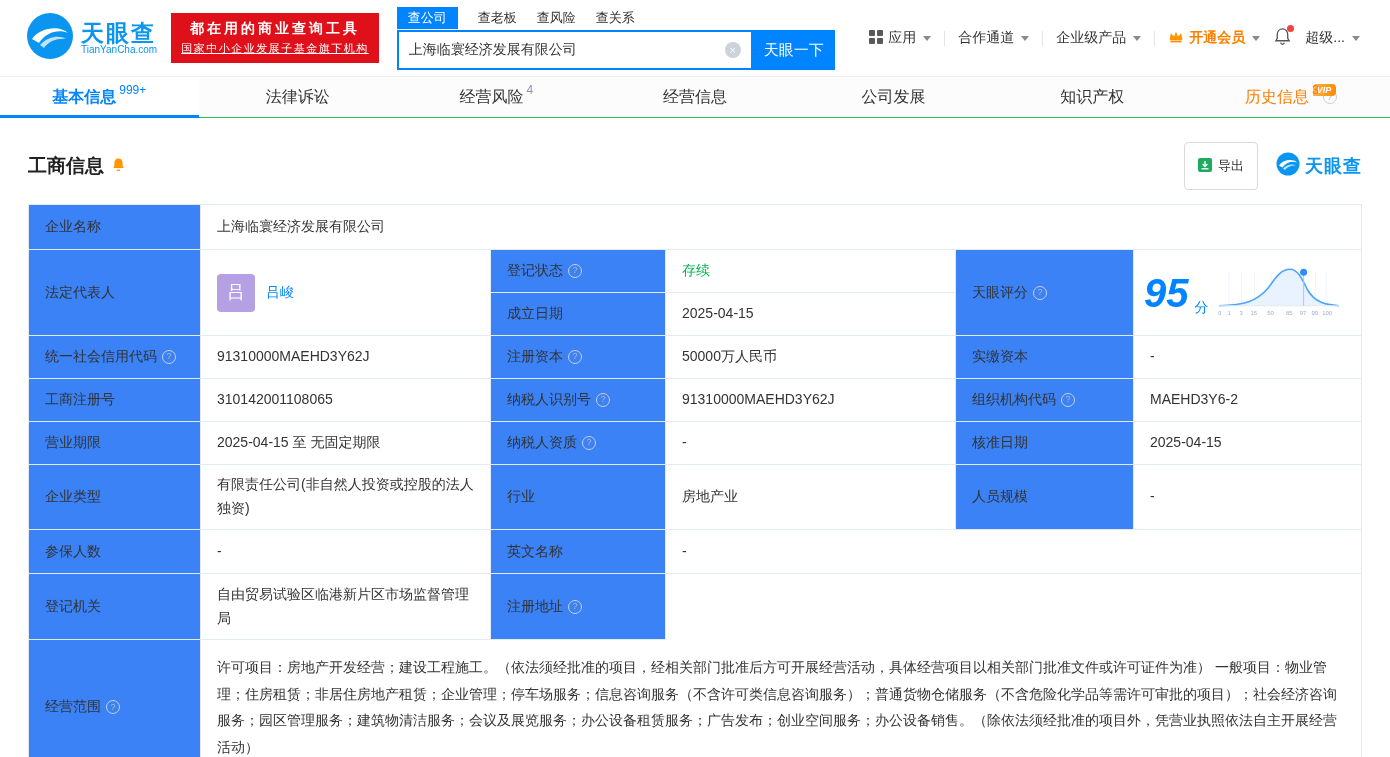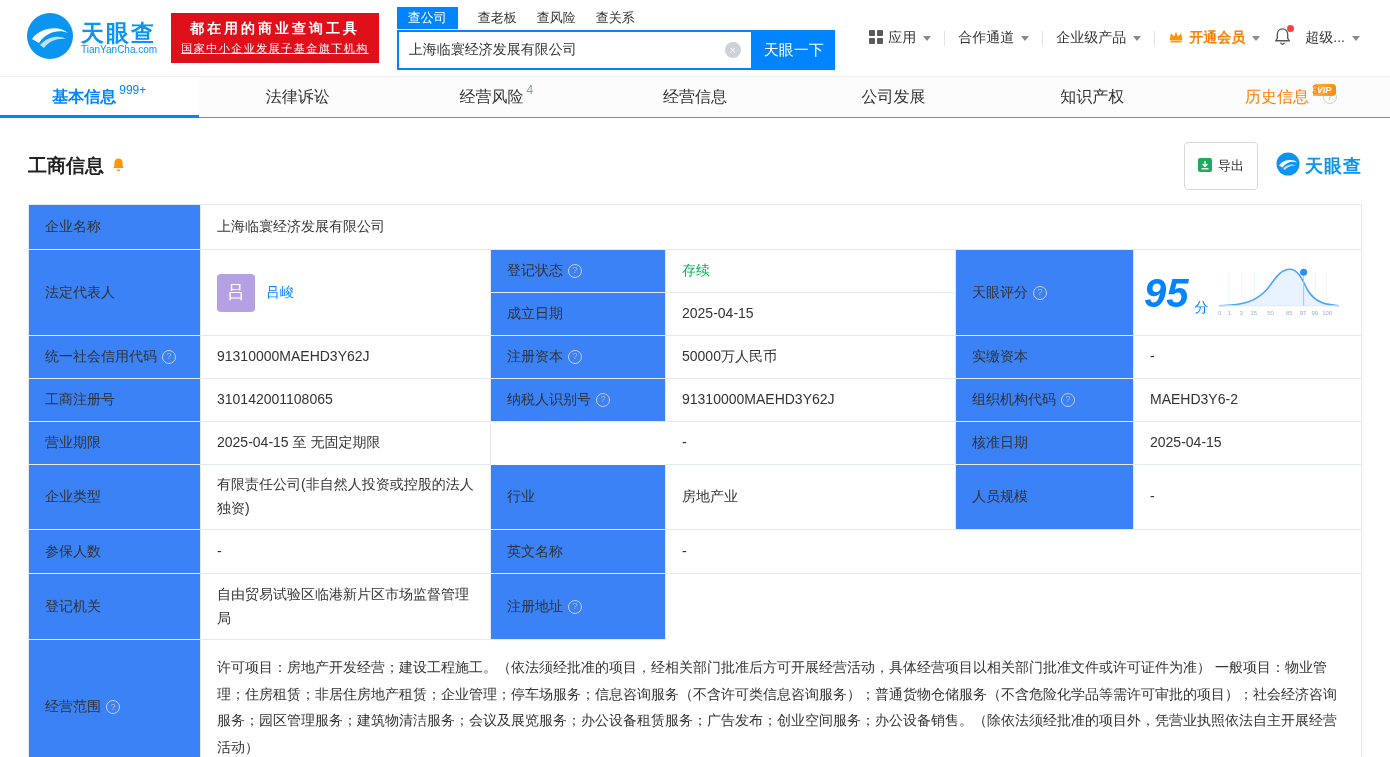--- a/index.html
+++ b/index.html
@@ -344,20 +344,24 @@
     <div class="cell val last" style="grid-column:6;grid-row:5">
       <span>MAEHD3Y6-2</span>
     </div>
 
     <div class="cell lbl" style="grid-column:1;grid-row:6">
       <span>营业期限</span>
     </div>
     <div class="cell val" style="grid-column:2;grid-row:6">
       <span>2025-04-15 至 无固定期限</span>
     </div>
+    <div class="cell lbl" style="grid-column:3;grid-row:6">
+      <span>纳税人资质</span>
+      <span class="qmark"></span>
+    </div>
     <div class="cell val" style="grid-column:4;grid-row:6">
       <span>-</span>
     </div>
     <div class="cell lbl" style="grid-column:5;grid-row:6">
       <span>核准日期</span>
     </div>
     <div class="cell val last" style="grid-column:6;grid-row:6">
       <span>2025-04-15</span>
     </div>
 

